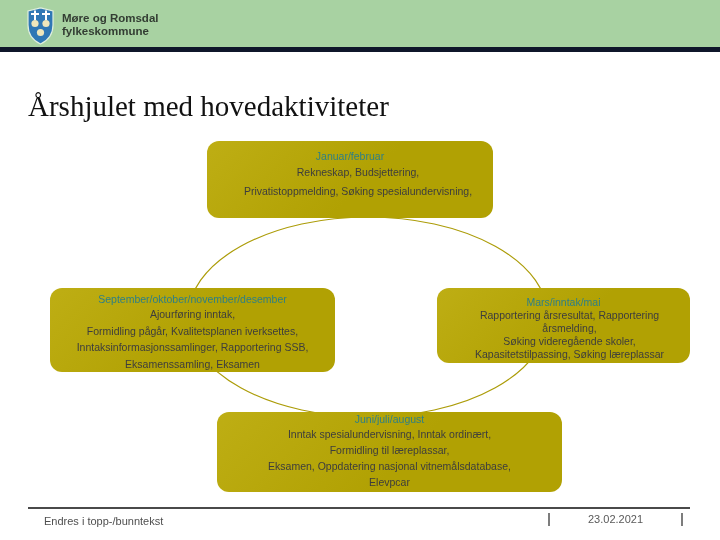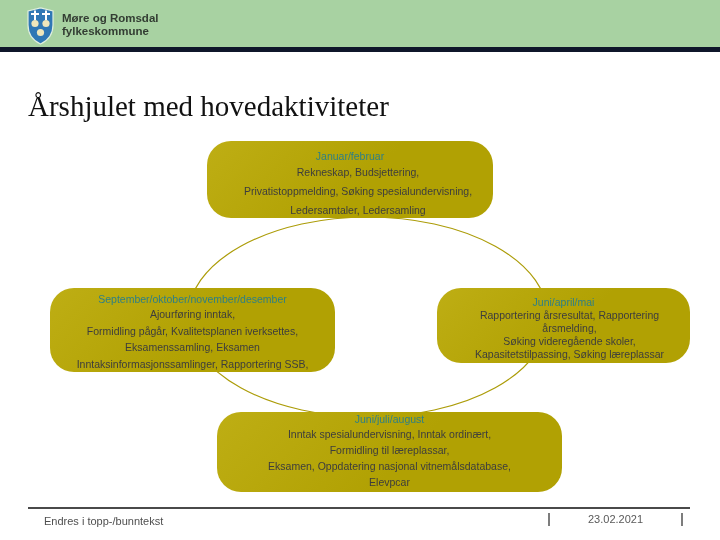--- a/index.html
+++ b/index.html
@@ -15,21 +15,21 @@
               color:#333d33; line-height:13px; }
 
   
   .page-title { position:absolute; left:28px; top:90px;
                 font-family:"Liberation Serif", serif; font-size:29px; color:#111111; }
 
   
   .cycle-svg { position:absolute; left:0; top:0; width:720px; height:540px; z-index:1; pointer-events:none; }
 
   
-  .box { position:absolute; z-index:2; border-radius:24px; text-align:center;
+  .box { position:absolute; z-index:2; border-radius:12px; text-align:center;
          background:linear-gradient(135deg,#beae14 0%,#b1a103 55%);
          color:#3d3d3d; font-size:10.5px; }
   .box .month { display:block; color:#2e7f86; line-height:13px; white-space:nowrap; }
   .box .line { white-space:nowrap; }
   .box-top    { left:207px; top:141px; width:286px; height:77px; padding-top:9px; }
   .box-top    .line { line-height:19px;margin-left:16px; }
   .box-right  { left:437px; top:288px; width:253px; height:75px; padding-top:8px; }
   .box-right  .line { line-height:13px;padding-left:12px; }
   .box-bottom { left:217px; top:412px; width:345px; height:80px; padding-top:1px; }
   .box-bottom .line { line-height:16px; }
@@ -68,45 +68,44 @@
   <div class="page-title">Årshjulet med hovedaktiviteter</div>
 
   <svg class="cycle-svg">
     <ellipse cx="368" cy="317" rx="180" ry="100" fill="none" stroke="#ac9c08" stroke-width="1.2"></ellipse>
   </svg>
 
   <div class="box box-top">
     <span class="month">Januar/februar</span>
     <div class="line">Rekneskap, Budsjettering,</div>
     <div class="line">Privatistoppmelding, Søking spesialundervisning,</div>
-    <div class="line">Ledersamtaler, Ledersamling</div>
   </div>
 
   <div class="box box-right">
-    <span class="month">Juni/april/mai</span>
+    <span class="month">Mars/inntak/mai</span>
     <div class="line">Rapportering årsresultat, Rapportering</div>
     <div class="line">årsmelding,</div>
     <div class="line">Søking videregående skoler,</div>
     <div class="line">Kapasitetstilpassing, Søking læreplassar</div>
   </div>
 
   <div class="box box-bottom">
     <span class="month">Juni/juli/august</span>
     <div class="line">Inntak spesialundervisning, Inntak ordinært,</div>
     <div class="line">Formidling til læreplassar,</div>
     <div class="line">Eksamen, Oppdatering nasjonal vitnemålsdatabase,</div>
     <div class="line">Elevpcar</div>
   </div>
 
   <div class="box box-left">
     <span class="month">September/oktober/november/desember</span>
     <div class="line">Ajourføring inntak,</div>
     <div class="line">Formidling pågår, Kvalitetsplanen iverksettes,</div>
+    <div class="line">Inntaksinformasjonssamlinger, Rapportering SSB,</div>
     <div class="line">Eksamenssamling, Eksamen</div>
-    <div class="line">Inntaksinformasjonssamlinger, Rapportering SSB,</div>
   </div>
 
   <div class="footer-divider"></div>
   <div class="footer-placeholder">Endres i topp-/bunntekst</div>
   <div class="footer-right">
     <div class="footer-sep"></div>
     <div>23.02.2021</div>
     <div class="footer-sep"></div>
     <div>3</div>
   </div>

